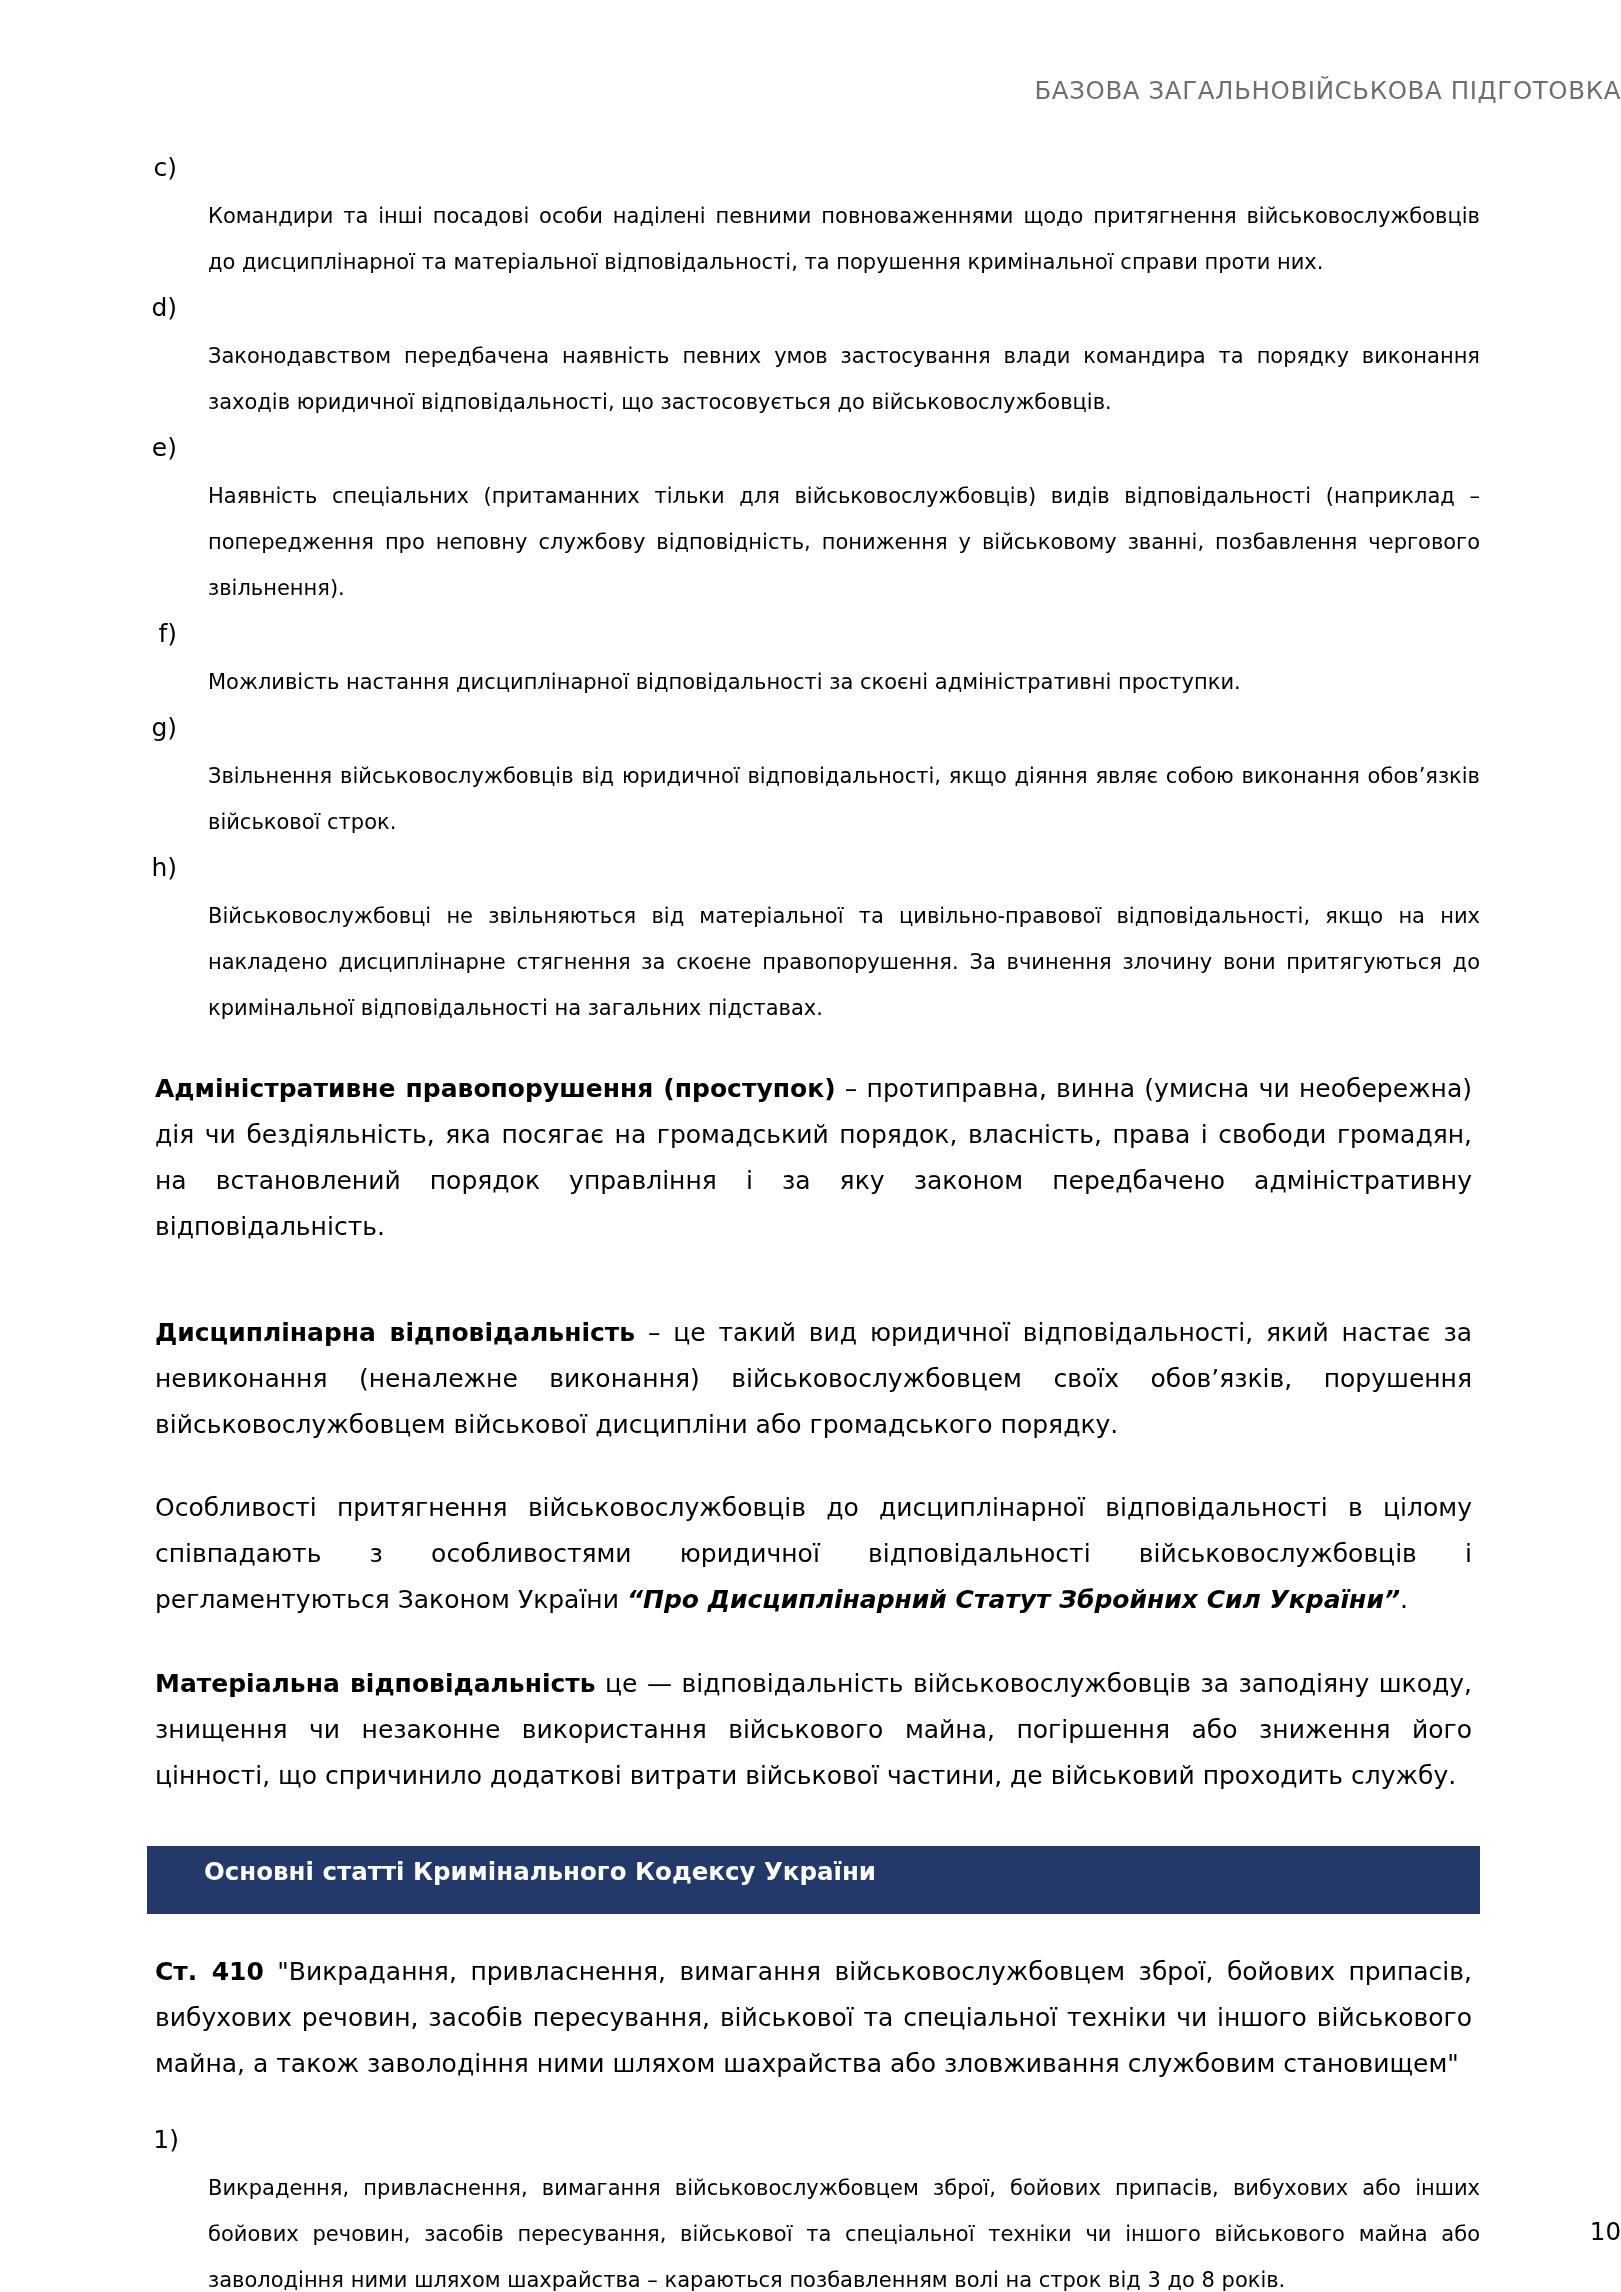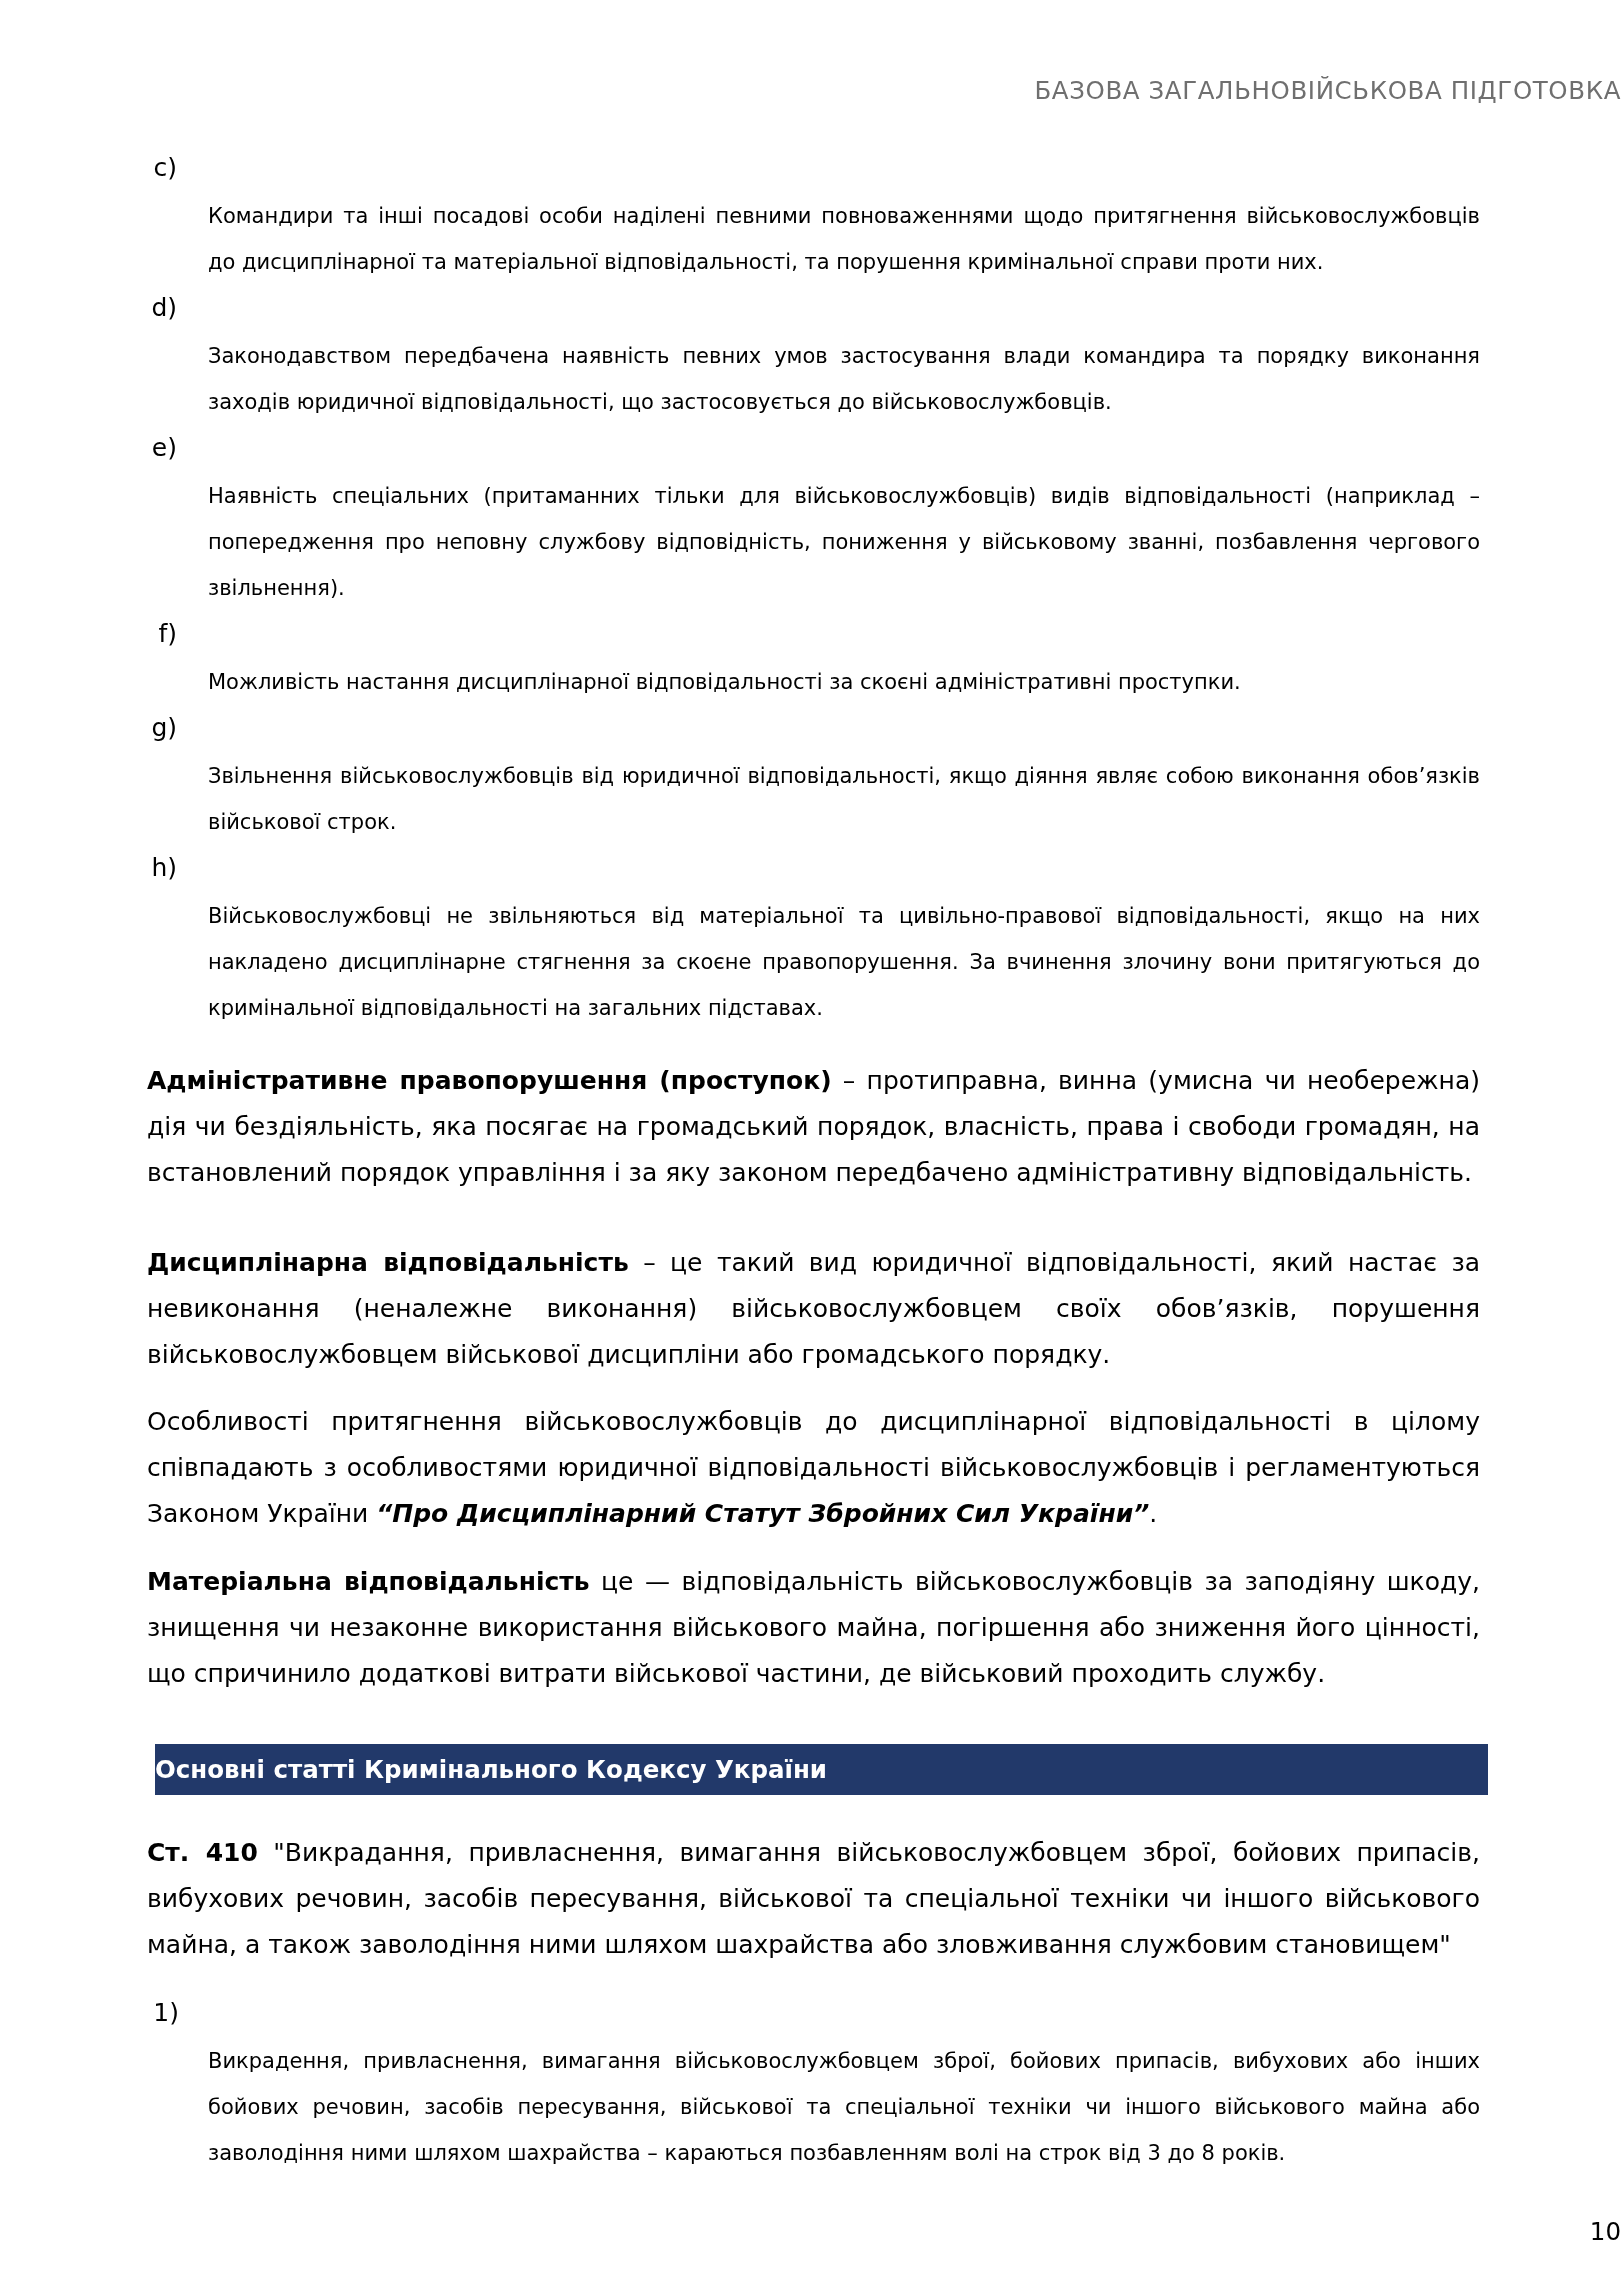--- a/index.html
+++ b/index.html
@@ -64,42 +64,43 @@
     font-size: 21px;
     line-height: 46px;
     text-align: justify;
     text-justify: inter-word;
     font-family: "DejaVu Sans", sans-serif;
     margin-top: 48px;
   }
 
   
   p.body-par {
-    margin: 0;
+    margin: 8px;
     font-size: 25px;
     line-height: 46px;
     text-align: justify;
     text-justify: inter-word;
     font-family: "DejaVu Sans", sans-serif;
   }
   .spacer-sm { height: 21.6px; }
   .spacer-md { height: 27.4px; }
   .spacer-lg { height: 39px; }
   b.lead { font-weight: 700; }
   i.cite { font-style: italic; font-weight: 600; }
 
   
   .banner {
-    margin: 8px;
+    margin: 0;
     background: #22396a;
     color: #ffffff;
     font-weight: 700;
     font-size: 24.5px;
     line-height: 51px;
-    height: 51px;
+    height: 68px;
+    padding-left: 57px;
     box-sizing: border-box;
     width: 1333px;
     font-family: "DejaVu Sans", sans-serif;
     overflow: hidden;
     white-space: nowrap;
   }
 
   
   ul.num-list {
     list-style: none;

